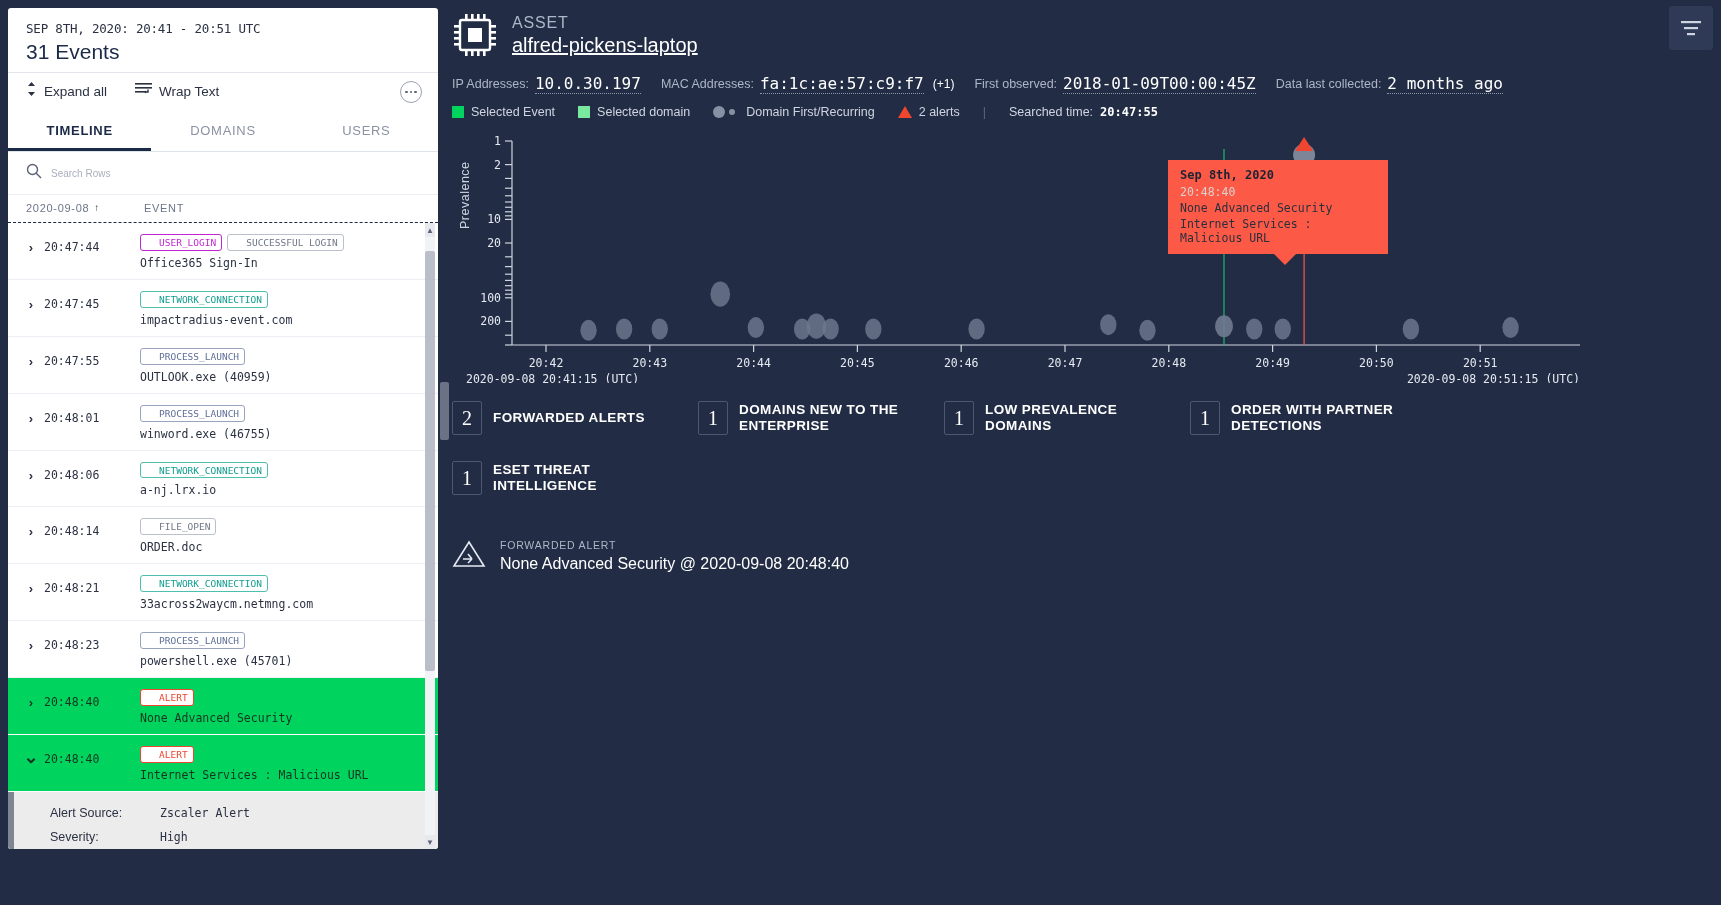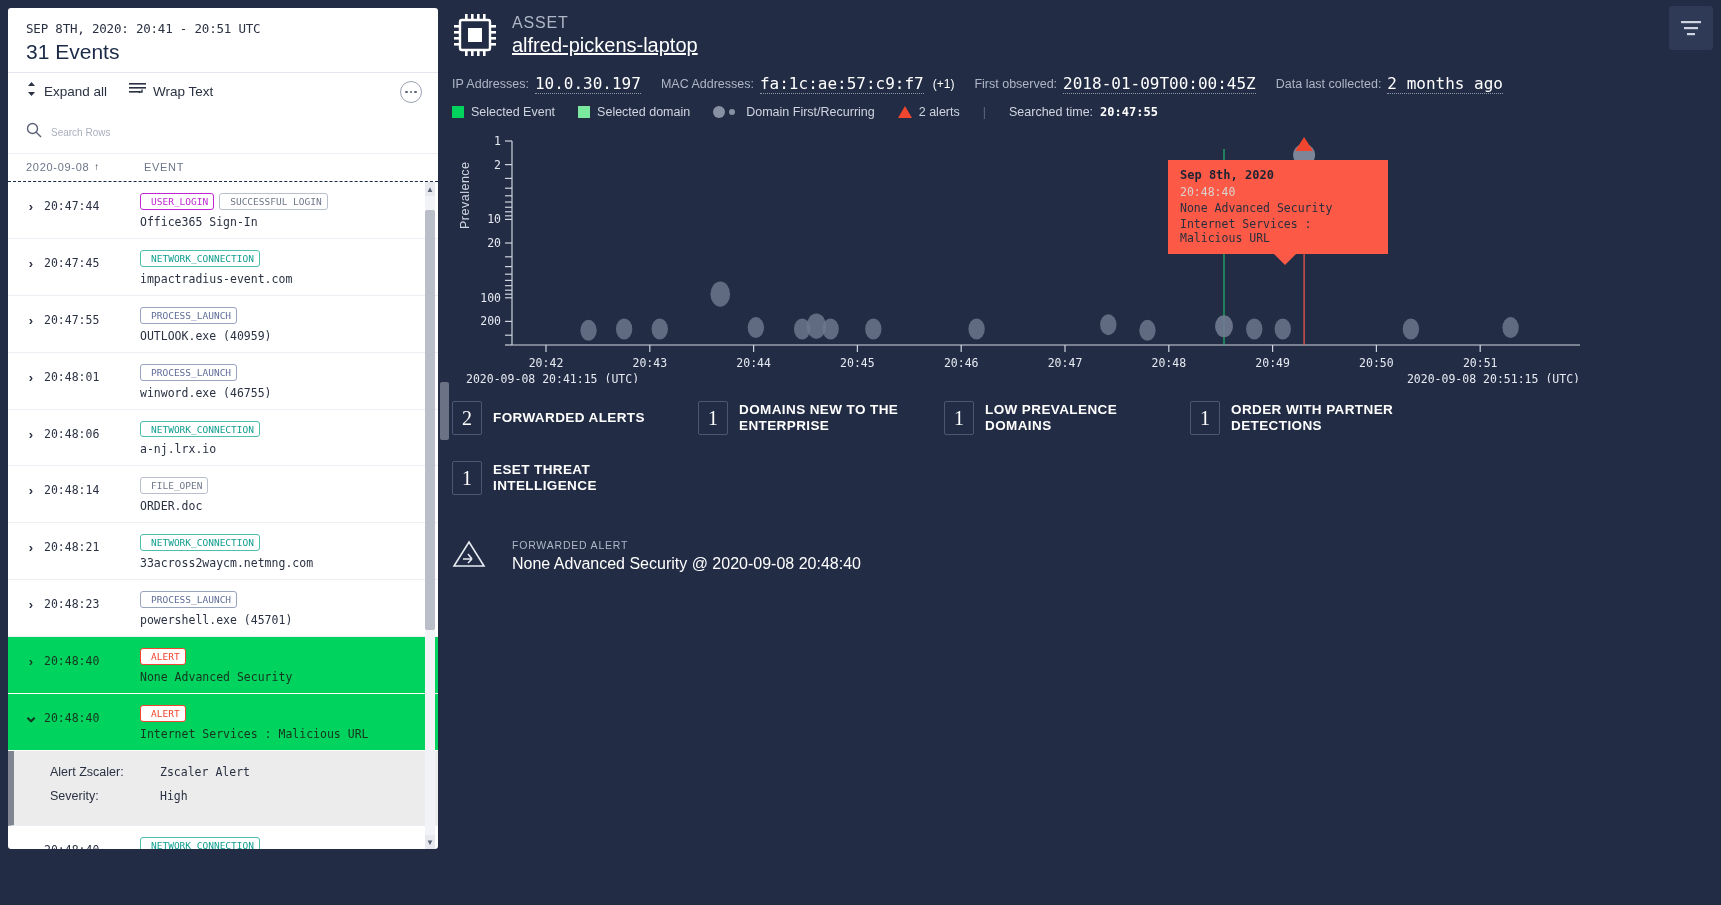--- a/index.html
+++ b/index.html
@@ -22,21 +22,21 @@
   }
   .lp-head { padding: 13px 18px 8px 18px; }
   .lp-range {
     font-family: "DejaVu Sans Mono", monospace;
     font-size: 12.5px; color: #2a3142; letter-spacing: -0.2px;
   }
   .lp-count {
     font-size: 21px; color: #1b2a47; margin-top: 4px; font-weight: 400;
   }
   .lp-tools {
-    display: flex; align-items: center; gap: 22px;
+    display: flex; align-items: center; gap: 28px;
     padding: 8px 18px 10px 18px;
     border-top: 1px solid #e3e6ec;
     position: relative;
   }
   .tool { display: flex; align-items: center; gap: 7px; cursor: pointer; }
   .tool-label { font-size: 13.5px; color: #2a3142; }
   .dots-btn {
     position: absolute; right: 16px; top: 50%; transform: translateY(-50%);
     width: 22px; height: 22px; border: 1px solid #9aa1b0; border-radius: 50%;
     display: flex; align-items: center; justify-content: center; gap: 2px;
@@ -80,21 +80,21 @@
     width: 26px; flex: 0 0 26px; padding-top: 8px;
     font-size: 13px; color: #2a3142; text-align: center; cursor: pointer;
     font-weight: bold;
   }
   .row .time {
     width: 96px; flex: 0 0 96px; padding-top: 8px;
     font-family: "DejaVu Sans Mono", monospace; font-size: 11.5px; color: #2a3142;
   }
   .row .body { flex: 1; }
   .badge {
-    display: inline-block; border-radius: 3px; padding: 2px 5px 1px 10px;
+    display: inline-block; border-radius: 3px; padding: 2px 5px 1px 18px;
     font-family: "DejaVu Sans Mono", monospace; font-size: 9.5px;
     border: 1px solid; margin-right: 5px; line-height: 1.25;
   }
   .b-user_login { color: #c026d3; border-color: #c026d3; }
   .b-plain { color: #6f7788; border-color: #b9bfcb; }
   .b-network { color: #0f9e8e; border-color: #4dbfae; }
   .b-process { color: #5f6e98; border-color: #98a3bd; }
   .b-file { color: #6f7788; border-color: #b9bfcb; }
   .b-alert { color: #f0452f; border-color: #f0452f; font-weight: normal; }
   .row .desc {
@@ -193,21 +193,21 @@
     width: 30px; height: 34px; border: 1px solid #4c5871; border-radius: 2px;
     display: flex; align-items: center; justify-content: center;
     font-family: "Liberation Serif", serif; font-size: 20px; color: #ffffff;
   }
   .stat-txt {
     font-size: 13.5px; font-weight: bold; color: #ffffff;
     letter-spacing: 0.4px; line-height: 1.2; max-width: 170px;
   }
 
   
-  .fwd { margin-top: 44px; display: flex; align-items: center; gap: 26px; }
+  .fwd { margin-top: 44px; display: flex; align-items: center; gap: 14px; }
   .fwd-label { font-size: 10.5px; letter-spacing: 0.8px; color: #aeb6c7; }
   .fwd-title { font-size: 16px; color: #ffffff; margin-top: 4px; }
 
   
   .filter-btn {
     position: absolute; right: 8px; top: 6px; width: 44px; height: 44px;
     background: #2e3a56; border-radius: 3px;
     display: flex; align-items: center; justify-content: center; cursor: pointer;
   }
 </style>
@@ -245,20 +245,25 @@
         </span>
         <span class="tool-label">Wrap Text</span>
       </div>
       <div class="dots-btn">
         <i></i>
           <i></i>
           <i></i>
       </div>
     </div>
 
+    <div class="lp-tabs">
+      <div class="lp-tab active">TIMELINE</div>
+      <div class="lp-tab">DOMAINS</div>
+      <div class="lp-tab">USERS</div>
+    </div>
 
     <div class="lp-search">
       <span>
         <svg width="16" height="16" viewBox="0 0 16 16">
             <circle cx="6.5" cy="6.5" r="5" stroke="#5b6276" stroke-width="1.4" fill="none"></circle>
             <line x1="10.2" y1="10.2" x2="15" y2="15" stroke="#5b6276" stroke-width="1.4"></line>
           </svg>
       </span>
       <input type="text" placeholder="Search Rows" style="">
     </div>
@@ -348,21 +353,21 @@
           <div class="row alert-row">
             <div class="chev" style="font-size: 18px; padding-top: 2px;">⌄</div>
             <div class="time">20:48:40</div>
             <div class="body">
               <div><span class="badge b-alert">ALERT</span></div>
               <div class="desc">Internet Services : Malicious URL</div>
             </div>
           </div>
           <div class="detail">
             <div class="detail-line">
-              <div class="detail-key">Alert Zscaler:</div>
+              <div class="detail-key">Alert Source:</div>
               <div class="detail-val">Zscaler Alert</div>
             </div>
             <div class="detail-line">
               <div class="detail-key">Severity:</div>
               <div class="detail-val">High</div>
             </div>
           </div>
           <div class="row">
             <div class="chev">›</div>
             <div class="time">20:48:40</div>

